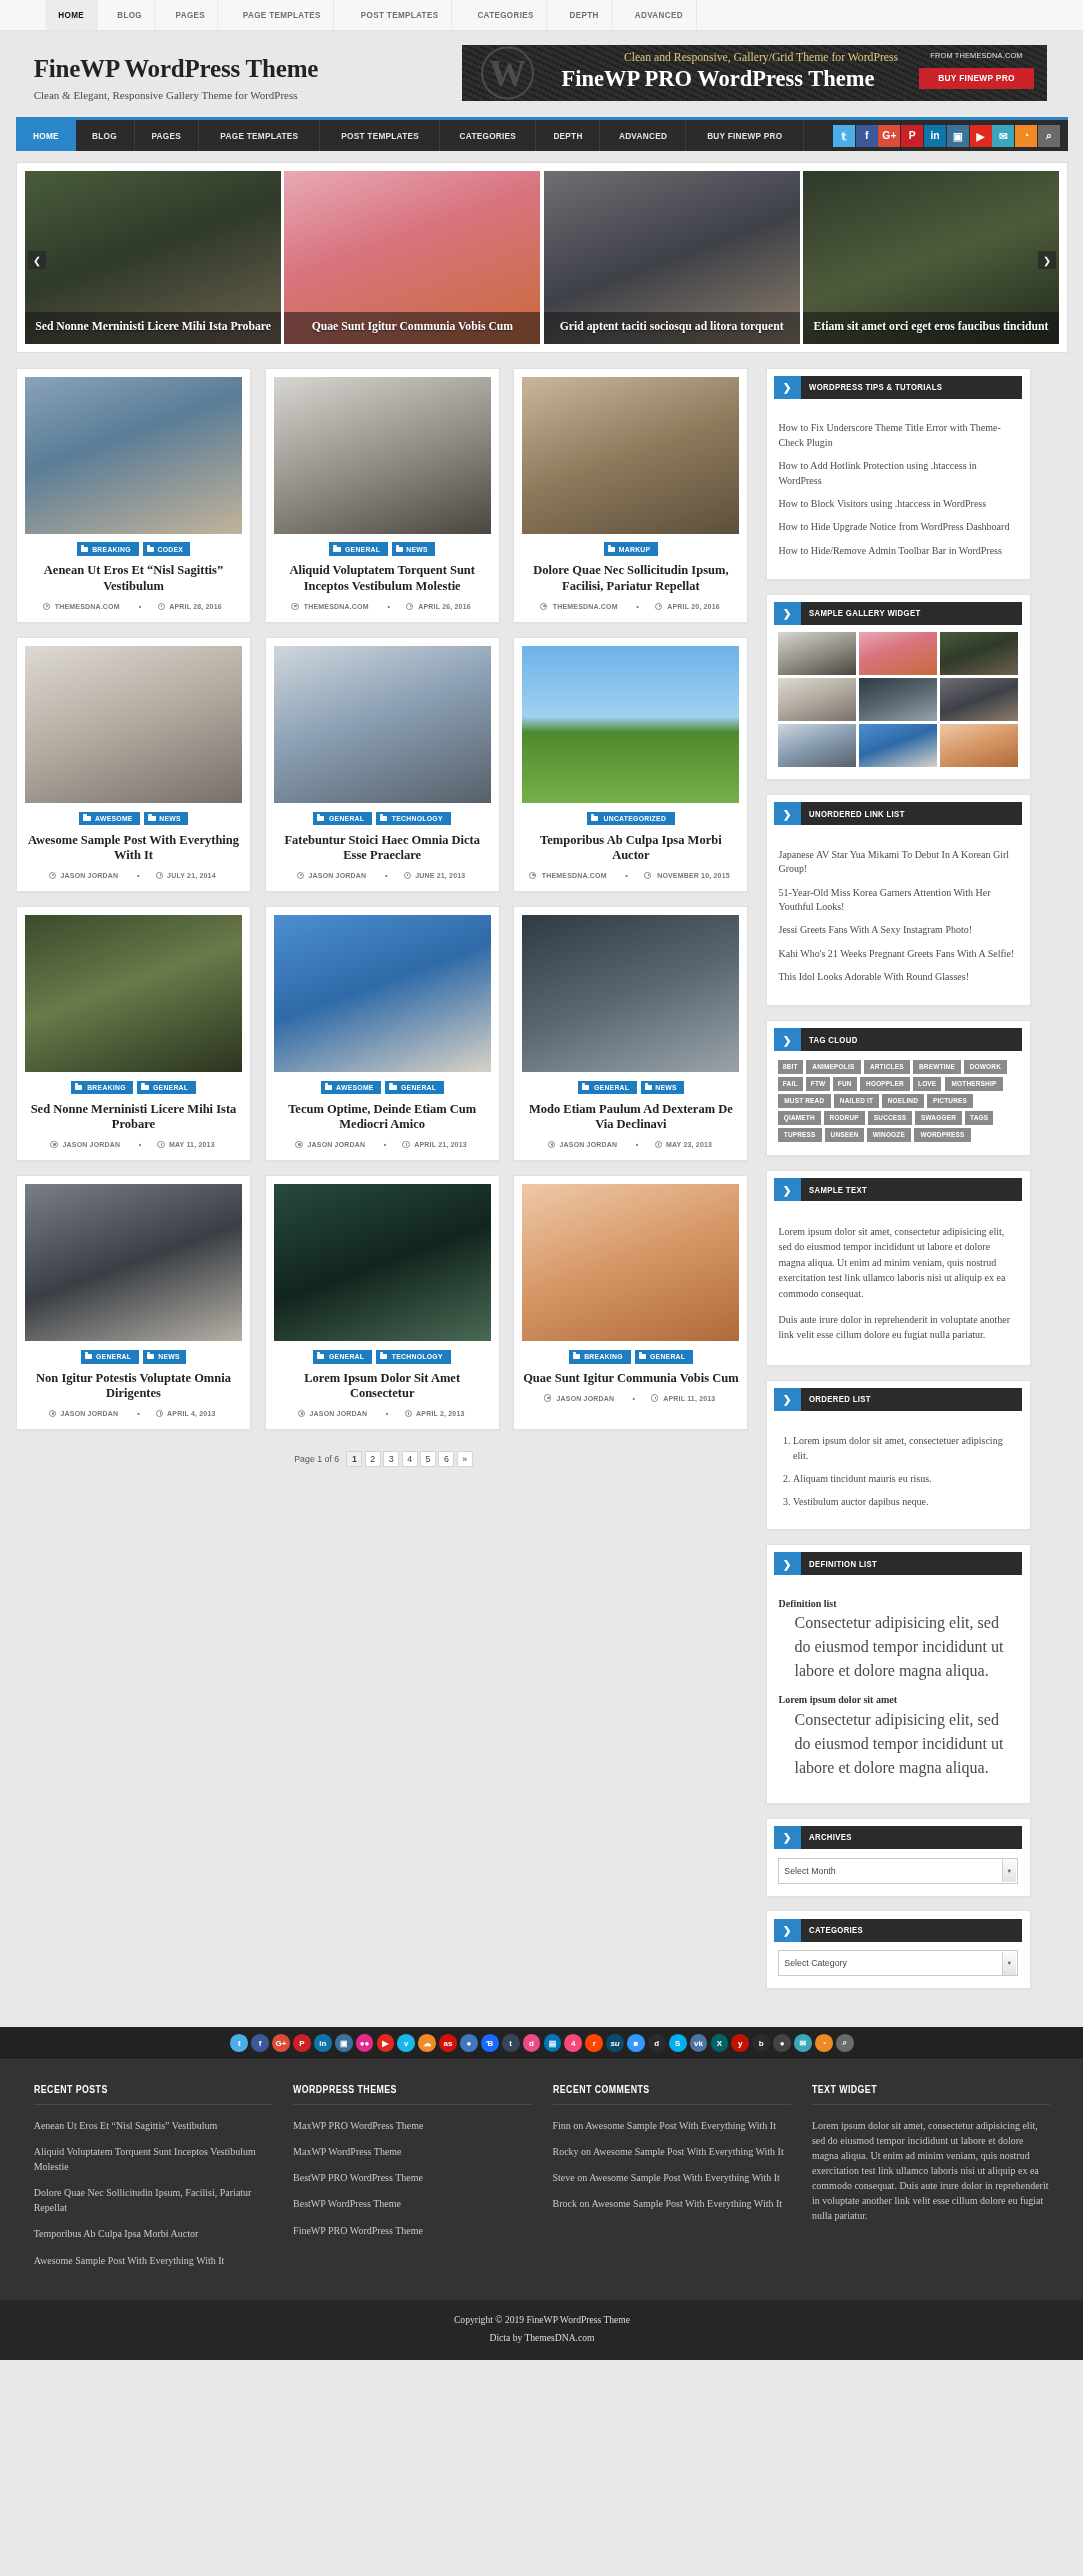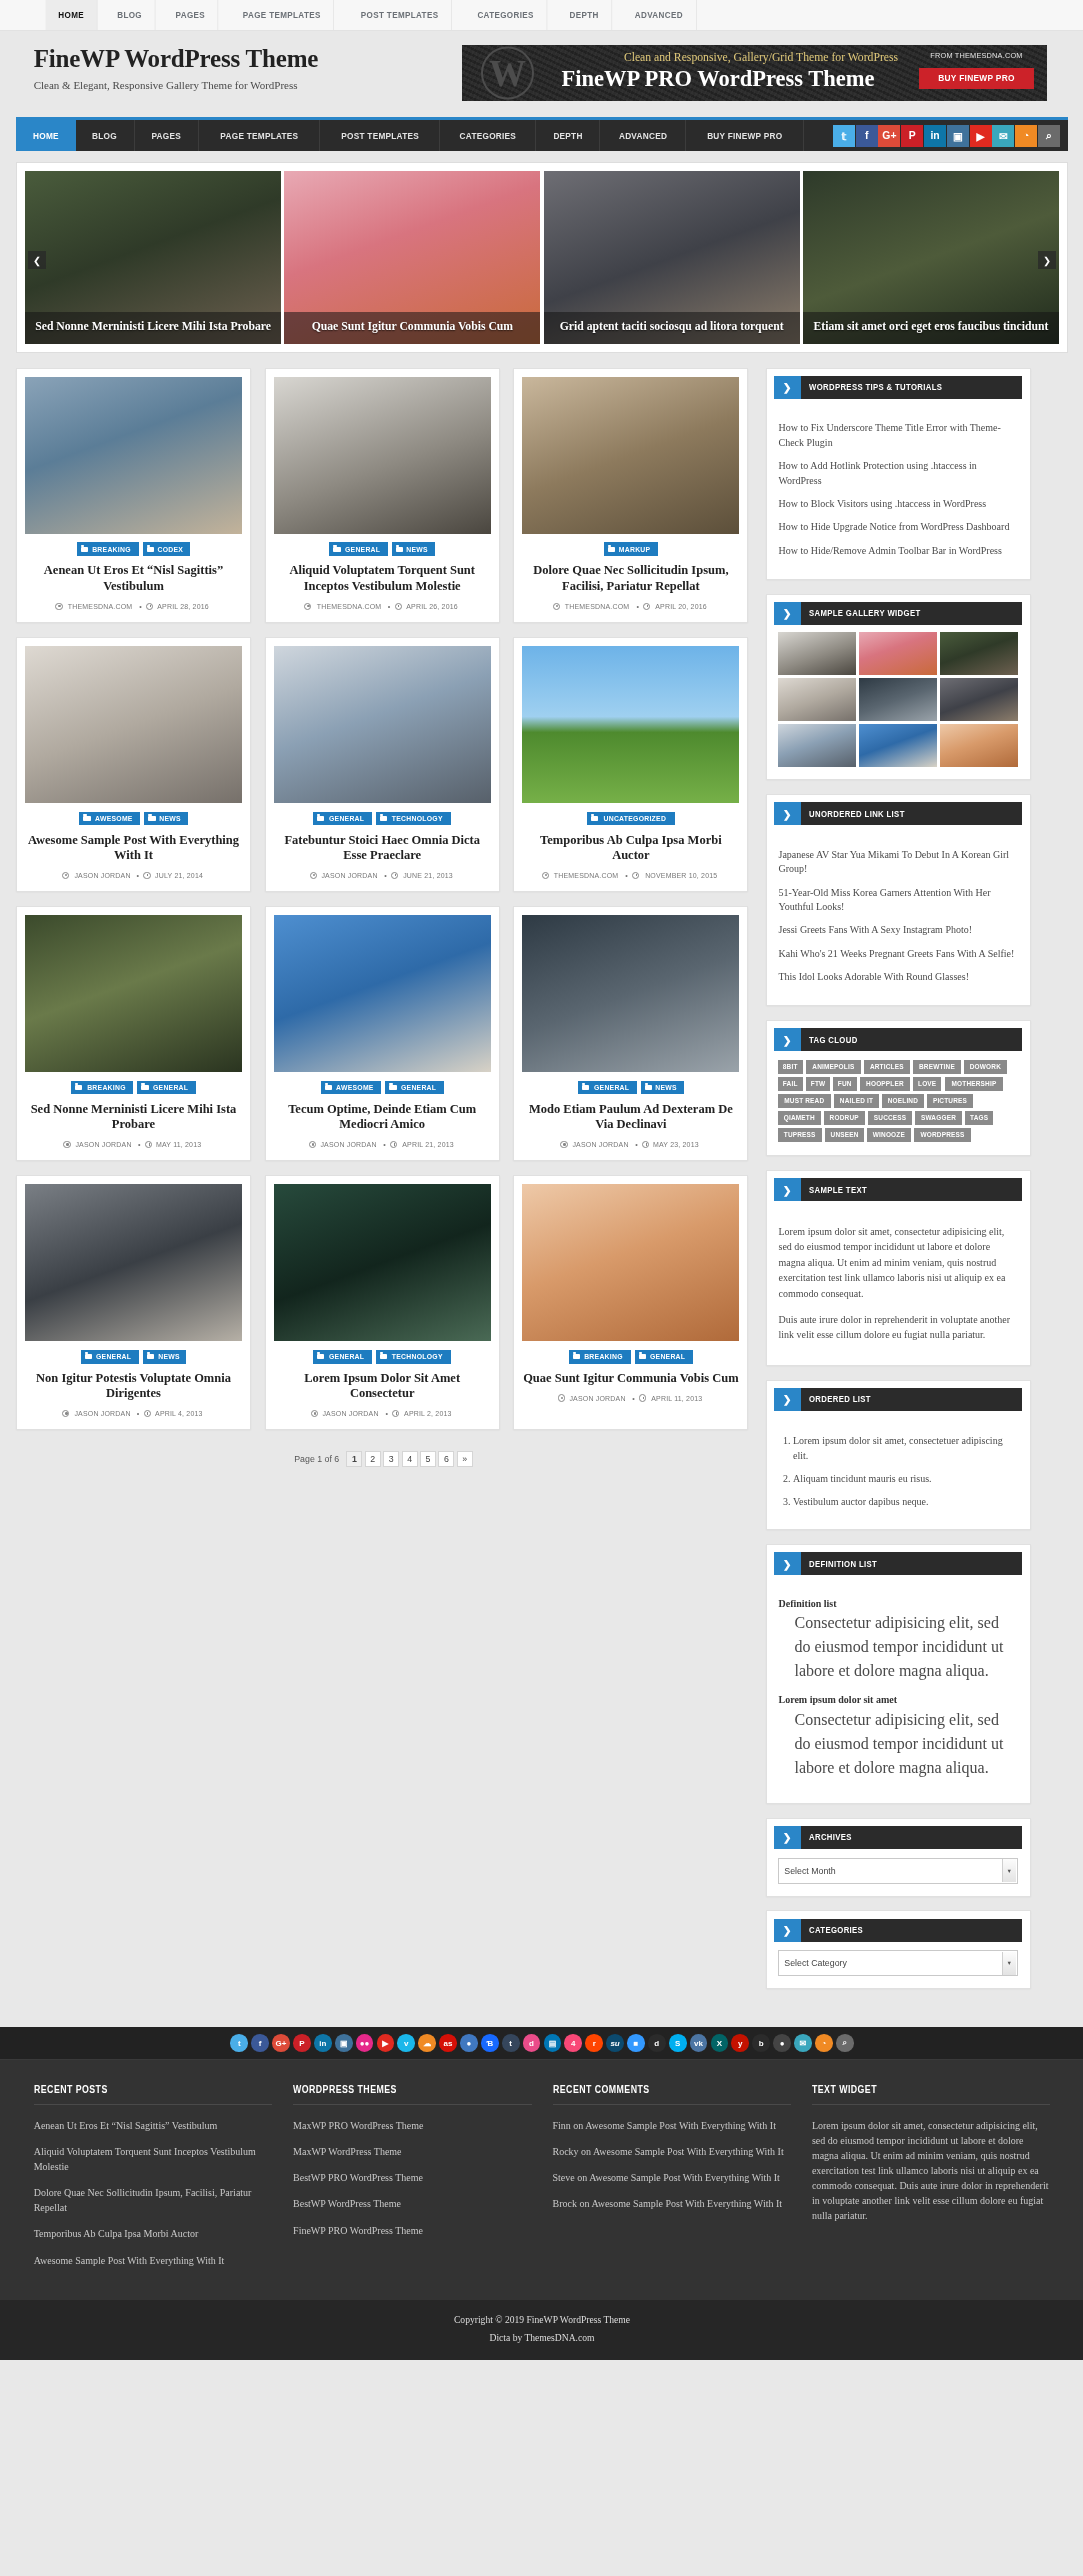--- a/index.html
+++ b/index.html
@@ -35,21 +35,21 @@
     transform-origin: center;
   }
   .topbar .titem.active { background: #ececec; color: #111; }
 
   
   .page { width: 1052px; margin: 0 auto; }
 
   
   .header {
     display: flex;
-    align-items: flex-start;
+    align-items: flex-end;
     padding: 14.5px 0 16px 0;
   }
   .brandblock { padding-left: 17.7px; width: 446px; }
   .site-title {
     font-family: "Liberation Serif", serif;
     font-size: 25px;
     font-weight: bold;
     color: #222;
     letter-spacing: -0.2px;
   }
@@ -250,21 +250,21 @@
     font-weight: bold;
     line-height: 1.25;
     color: #222;
     margin-top: 7.2px;
   }
   .meta {
     margin-top: 7.2px;
     font-size: 7.6px;
     color: #777;
     letter-spacing: 0.2px;
-    display: flex; align-items: center; justify-content: center; gap: 4px;
+    display: flex; align-items: center; justify-content: center; gap: 16px; font-weight: bold;
   }
   .meta .mi { display: flex; align-items: center; gap: 2.4px; }
   .meta .dot { font-size: 7.2px; }
   .circ {
     width: 7.2px; height: 7.2px; border-radius: 50%;
     border: 0.8px solid #888;
     display:inline-block; position: relative;
   }
   .circ.user:after {
     content:''; position:absolute; left:2px; top:1.2px;

